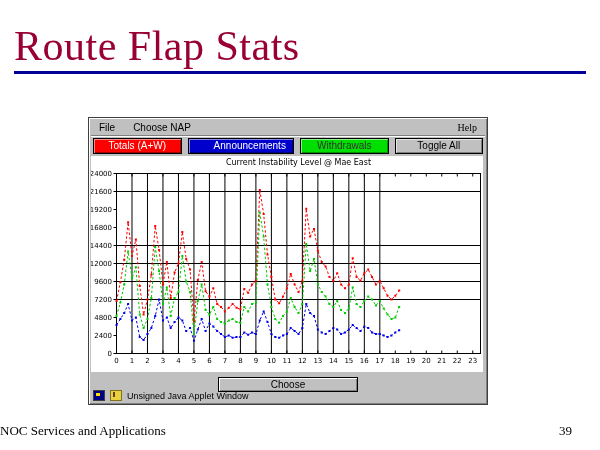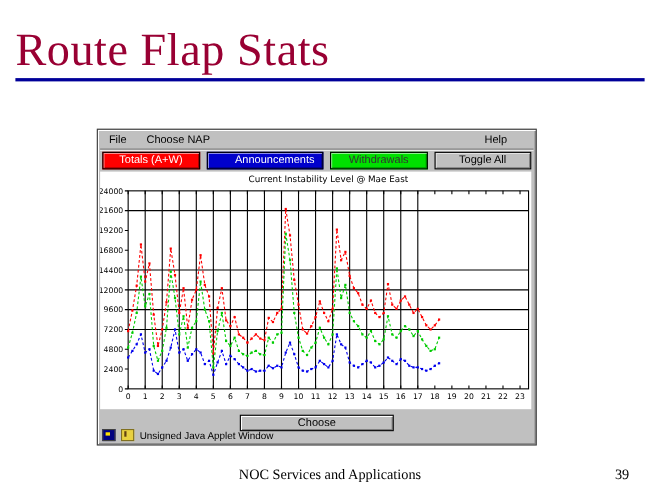--- a/index.html
+++ b/index.html
@@ -9,21 +9,21 @@
   .page-title{position:absolute;left:14px;top:22px;font-family:"Liberation Serif",serif;
     font-size:42px;color:#990033;letter-spacing:0.5px;}
   .title-rule{position:absolute;left:14px;top:71px;width:572px;height:3px;background:#000099;}
 
   .app-window{position:absolute;left:88px;top:117px;width:398px;height:286px;background:#C0C0C0;
     border:1px solid #404040;box-shadow:inset 1px 1px 0 #ffffff, inset -1px -1px 0 #808080;}
 
   .menubar{position:absolute;left:2px;top:2px;right:2px;height:15px;display:flex;align-items:center;
     font-size:10px;color:#000;padding:0 6px;border-bottom:1px solid #808080;box-shadow:0 1px 0 #fff;}
   .menu-item{margin-right:14px;padding:1px 2px;cursor:default;}
-  .menu-help{margin-left:auto;margin-right:16px;}
+  .menu-help{margin-left:auto;margin-right:0;font-family:Liberation Serif, serif;}
 
   .btnrow{position:absolute;left:4px;top:20px;right:4px;height:14px;display:flex;gap:6px;}
   .series-btn{flex:1;height:14px;line-height:13px;text-align:center;font-size:10px;
     border:1px solid #000;box-shadow:inset 1px 1px 0 rgba(255,255,255,.55), inset -1px -1px 0 rgba(0,0,0,.35);
     overflow:hidden;white-space:nowrap;cursor:default;}
 
   .chart-area{position:absolute;left:2px;top:38px;width:392px;height:216px;background:#ffffff;}
 
   .close-row{position:absolute;left:0;right:0;top:256px;height:15px;text-align:center;}
   .close-button{display:inline-block;width:138px;height:13px;line-height:13px;background:#C0C0C0;
@@ -31,21 +31,21 @@
     font-size:10px;text-align:center;cursor:default;}
 
   .statusbar{position:absolute;left:2px;right:2px;bottom:2px;height:13px;display:flex;align-items:center;
     gap:5px;font-size:9px;color:#000;padding-left:2px;}
   .mini-icon{width:10px;height:9px;display:inline-block;position:relative;}
   .icon-java{background:#000080;border:1px solid #404040;}
   .icon-java::after{content:"";position:absolute;left:2px;top:2px;width:4px;height:3px;background:#FFE000;}
   .icon-warn{background:#E8D040;border:1px solid #807020;}
   .icon-warn::after{content:"";position:absolute;left:2px;top:1px;width:2px;height:5px;background:#604010;}
 
-  .footer-text{position:absolute;left:0;width:100%;top:423px;text-align:center;
+  .footer-text{position:absolute;left:0;width:100%;top:423px;
     font-family:"Liberation Serif",serif;font-size:13px;color:#000;}
   .page-number{position:absolute;right:28px;top:423px;font-family:"Liberation Serif",serif;
     font-size:13px;color:#000;}
 
   svg text{font-family:"DejaVu Sans",sans-serif;}
 </style>
 </head>
 <body>
 
 <div class="slide">

